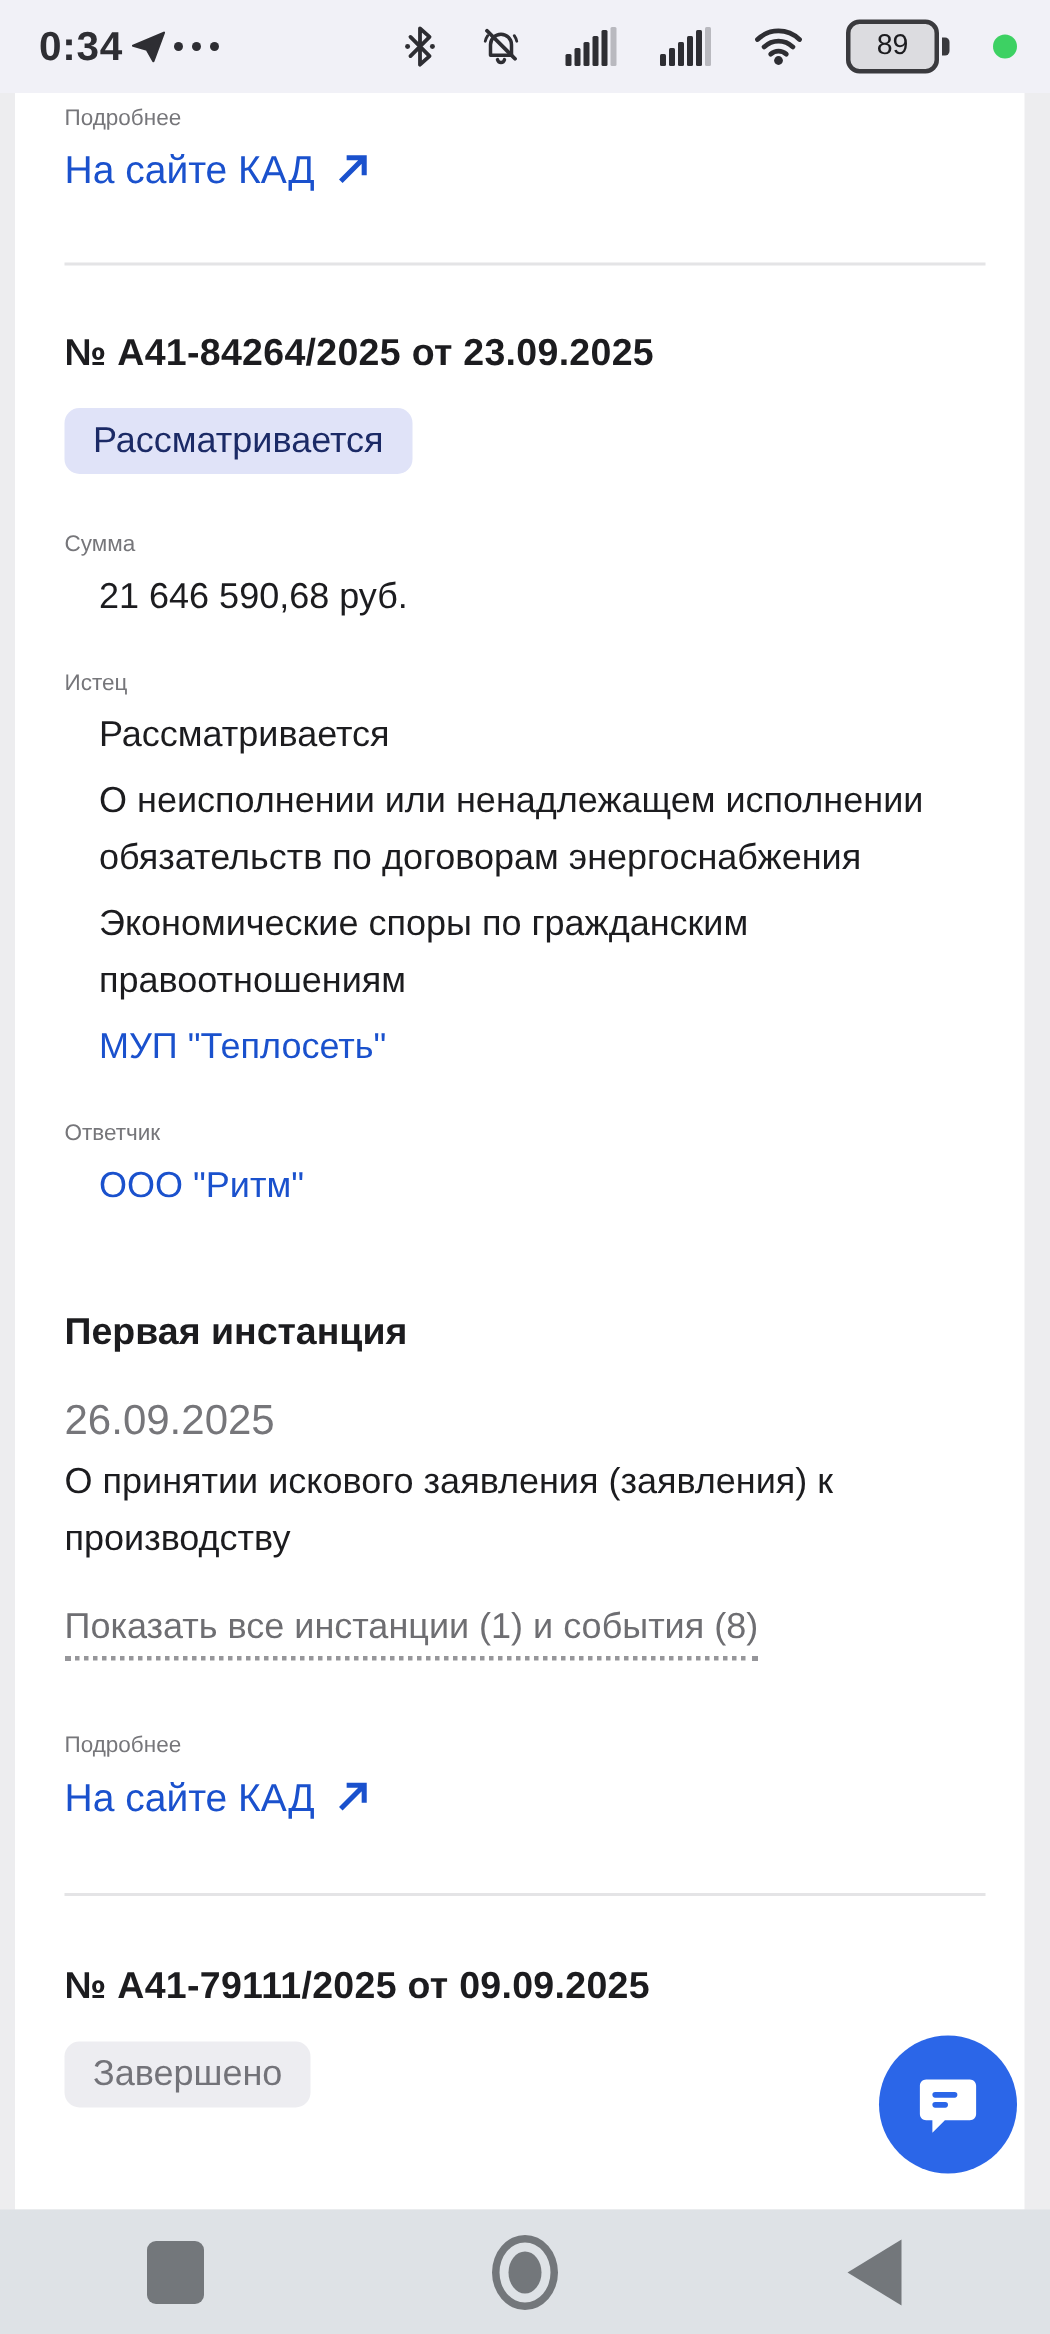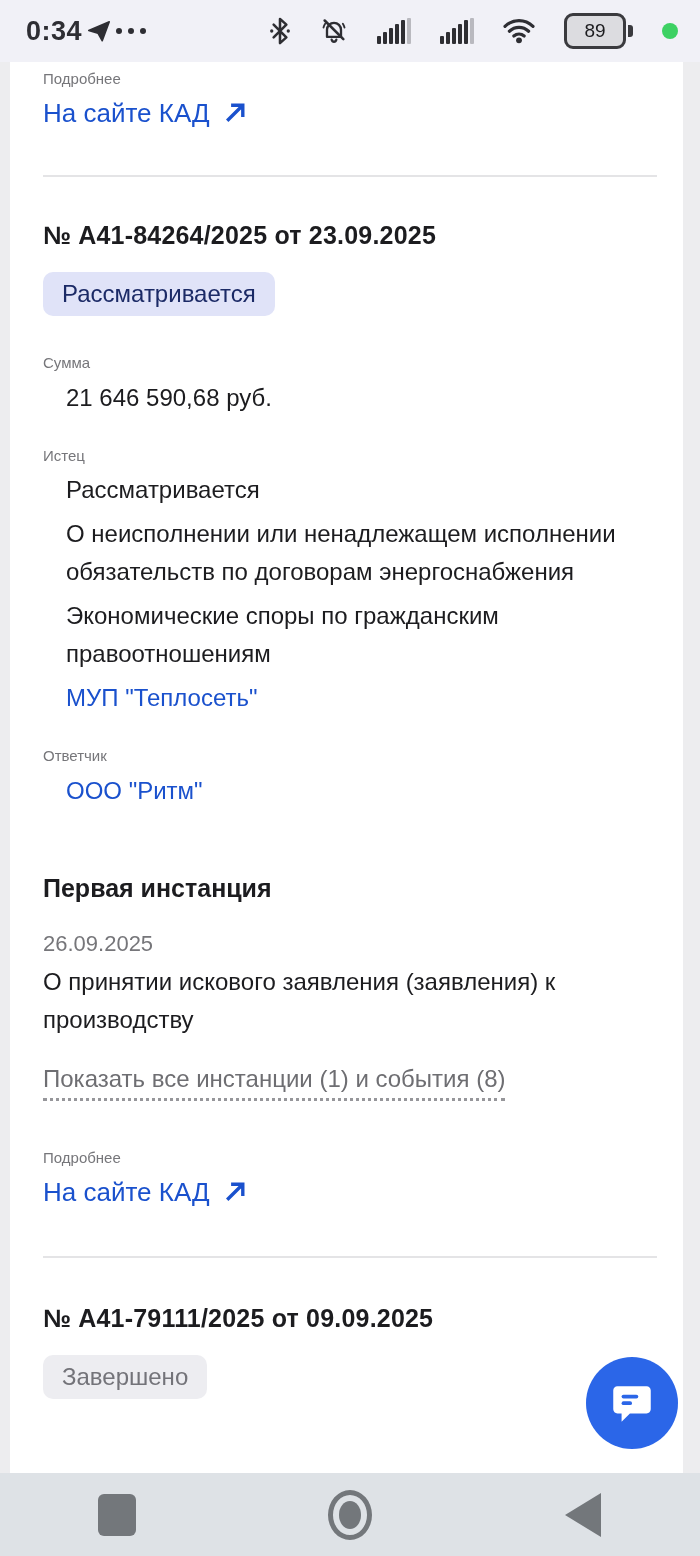--- a/index.html
+++ b/index.html
@@ -50,21 +50,21 @@
   .badge{
     display:inline-block;margin-top:22px;padding:7px 19px;border-radius:10px;
     font-size:24px;line-height:30px;
   }
   .badge.active{background:#e0e3f8;color:#1b2a66;}
   .badge.done{background:#ededf1;color:#737379;}
   .fld-label{margin-top:30px;}
   .fld-label.first{margin-top:38px;}
   .fld-value{margin-top:6px;margin-left:23px;}
   .inst-heading{margin-top:64px;font-size:25px;font-weight:700;color:#1c1c1f;}
-  .inst-date{margin-top:28px;font-size:22px;color:#76767a;}
+  .inst-date{margin-top:28px;font-size:28px;color:#76767a;}
   .inst-event{margin-top:6px;}
   .show-all{
     display:inline-block;margin-top:26px;font-size:24px;color:#6e6e72;
     border-bottom:3px dotted #96969a;padding-bottom:5px;cursor:pointer;
   }
   .more-label{margin-top:48px;}
   .divider.second{margin-top:48px;}
   .case-title.second{margin-top:46px;}
   
   .fab{

